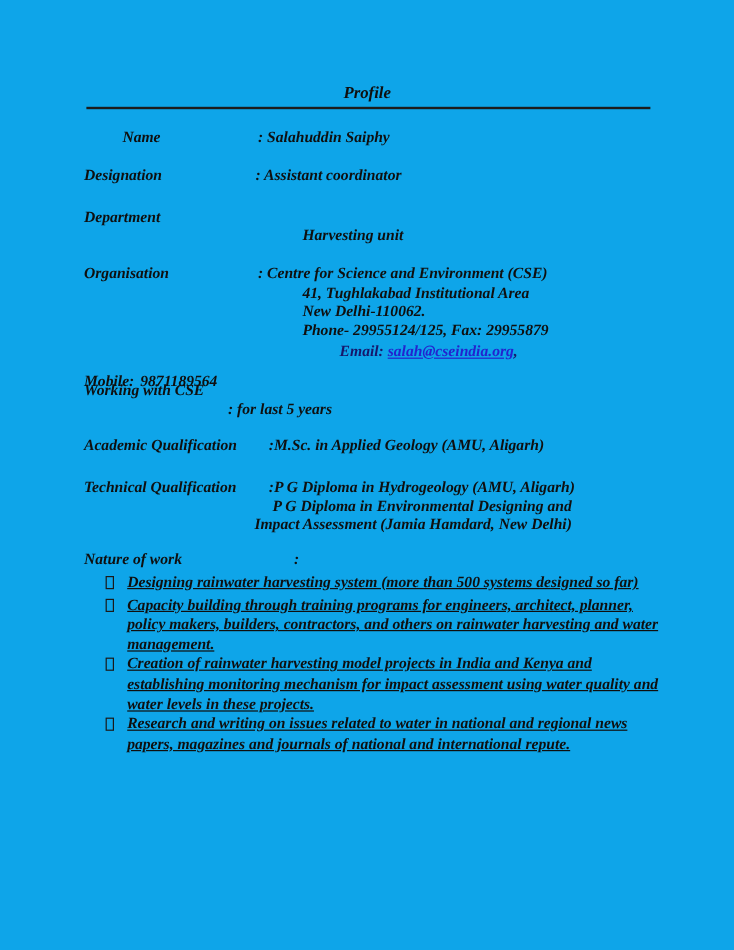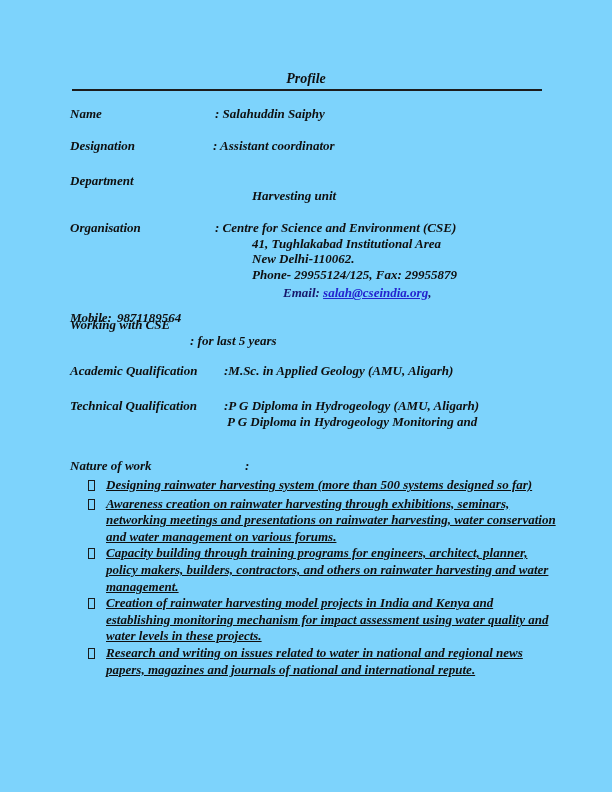--- a/index.html
+++ b/index.html
@@ -1,17 +1,17 @@
 <!DOCTYPE html>
 <html><head>
 <meta charset="utf-8">
 <style>
   html,body { margin:0; padding:0; background:#ffffff; }
   .page {
-    position:relative; width:612px; height:792px; background:#7dd3fc;
+    position:relative; width:612px; height:792px; background:#0ea5e9;
     font-family:"Liberation Serif","DejaVu Serif",serif;
     font-style:italic; font-weight:bold; color:#0f0f0f;
     font-size:13px; line-height:15px; overflow:hidden;
   }
   .abs { position:absolute; white-space:nowrap; }
   .title { top:71px; left:0; width:612px; text-align:center; font-size:14px; }
   .rule { position:absolute; top:89px; left:72px; width:470px; height:2px; background:#1c1c1c; }
 
   .lbl { left:70px; }
   .row-name-v        { top:106px; left:215px; }
@@ -24,21 +24,21 @@
   .row-org-ph        { top:267px; left:252px; }
   .row-org-em        { top:285px; left:283px; }
   .row-mobile        { top:310px; left:70px; }
   .row-work-v        { top:333px; left:190px; }
   .row-acad-v        { top:363px; left:224px; }
   .row-tech-v1       { top:398px; left:224px; }
   .row-tech-v2       { top:414px; left:227px; }
   .row-tech-v3       { top:429px; left:212px; }
   .row-nature-colon  { top:458px; left:245px; }
 
-  .t-name   { top:106px; } .t-desig  { top:138px; } .t-dept { top:173px;text-align:right; }
+  .t-name   { top:106px;margin-left:32px; } .t-desig  { top:138px; } .t-dept { top:173px;text-align:right; }
   .t-org    { top:220px; } .t-work { top:317px; }
   .t-acad   { top:363px; } .t-tech   { top:398px; } .t-nature { top:458px; }
 
   .email-label { color:#17176b; }
   .email-link  { color:#2323cf; text-decoration:underline; cursor:pointer; }
   .email-comma { color:#17176b; }
 
   .mobile-num { margin-left:5px; }
 
   .bullets {
@@ -85,33 +85,30 @@
   </span>
 
   <span class="abs lbl t-work">Working with CSE</span>
   <span class="abs row-work-v">: for last 5 years</span>
 
   <span class="abs lbl t-acad">Academic Qualification</span>
   <span class="abs row-acad-v">:M.Sc. in Applied Geology (AMU, Aligarh)</span>
 
   <span class="abs lbl t-tech">Technical Qualification</span>
   <span class="abs row-tech-v1">:P G Diploma in Hydrogeology (AMU, Aligarh)</span>
-  <span class="abs row-tech-v2">P G Diploma in Hydrogeology Monitoring and</span>
+  <span class="abs row-tech-v2">P G Diploma in Environmental Designing and</span>
+  <span class="abs row-tech-v3">Impact Assessment (Jamia Hamdard, New Delhi)</span>
 
   <span class="abs lbl t-nature">Nature of work</span>
   <span class="abs row-nature-colon">:</span>
 
   <ul class="bullets">
     <li class="bullet">
       <span class="marker-col"><span class="marker"></span></span>
       <span class="btxt">Designing rainwater harvesting system (more than 500 systems designed so far)</span>
-    </li>
-    <li class="bullet">
-      <span class="marker-col"><span class="marker"></span></span>
-      <span class="btxt">Awareness creation on rainwater harvesting through exhibitions, seminars, networking meetings and presentations on rainwater harvesting, water conservation and water management on various forums.</span>
     </li>
     <li class="bullet">
       <span class="marker-col"><span class="marker"></span></span>
       <span class="btxt">Capacity building through training programs for engineers, architect, planner, policy makers, builders, contractors, and others on rainwater harvesting and water management.</span>
     </li>
     <li class="bullet">
       <span class="marker-col"><span class="marker"></span></span>
       <span class="btxt">Creation of rainwater harvesting model projects in India and Kenya and establishing monitoring mechanism for impact assessment using water quality and water levels in these projects.</span>
     </li>
     <li class="bullet">

